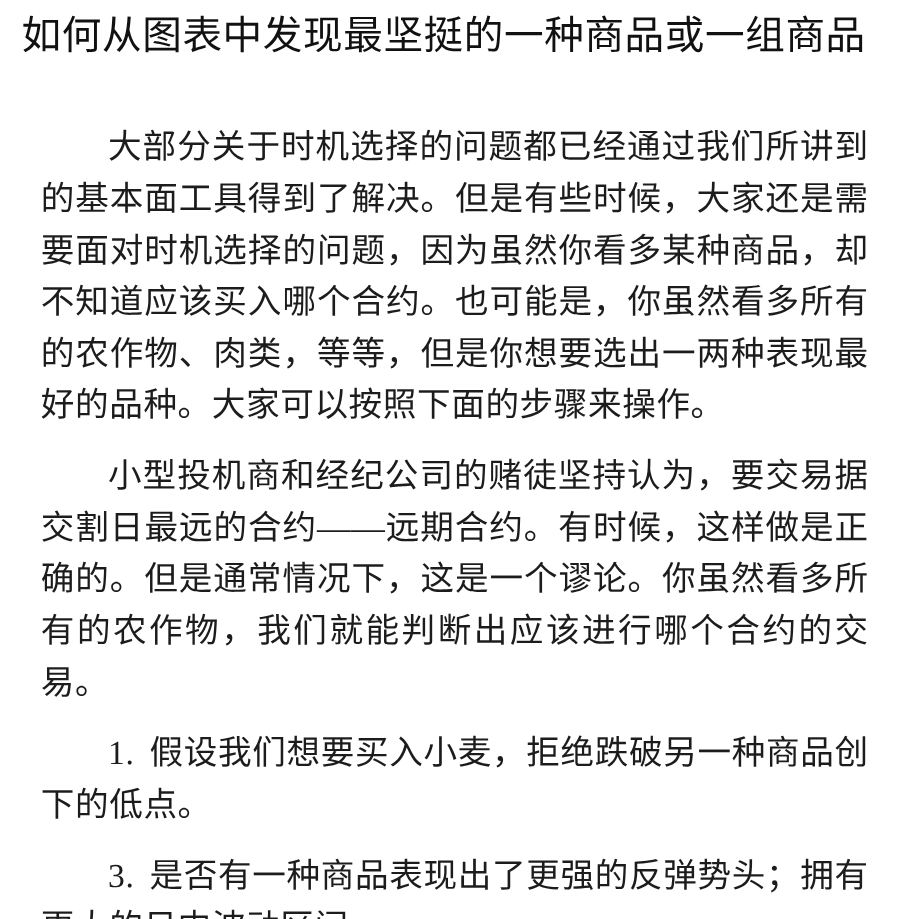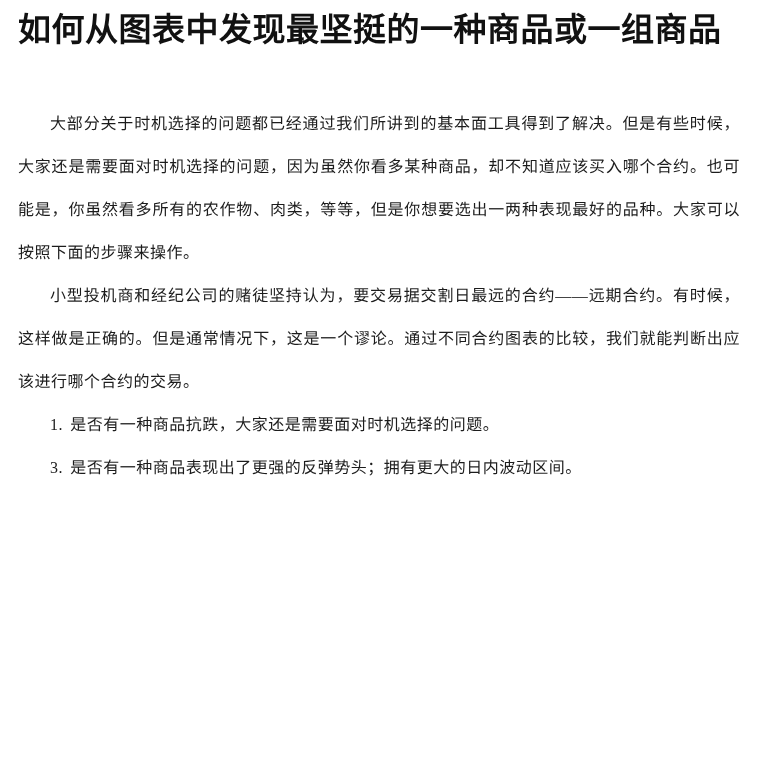--- a/index.html
+++ b/index.html
@@ -17,31 +17,31 @@
   }
   .page {
     box-sizing: border-box;
     width: 758px;
     height: 766px;
     padding: 8px 18px 0 18px;
     background: #ffffff;
   }
   .page-title {
     font-family: "Liberation Sans", sans-serif;
-    font-weight: 700;
+    font-weight: 400;
     font-size: 33px;
     line-height: 44px;
     letter-spacing: 0.5px;
     margin: 0 0 50px 0;
     color: #111111;
     white-space: nowrap;
   }
   .body-text p {
-    margin: 0;
-    font-size: 16px;
+    margin: 16px;
+    font-size: 28px;
     line-height: 43px;
     text-align: justify;
     text-justify: inter-ideograph;
     text-indent: 2em;
     letter-spacing: 0.5px;
     word-break: break-all;
   }
   .list-item .num {
     margin-right: 0.45em;
   }
@@ -50,22 +50,22 @@
 <body>
 
 <div class="page">
 
   <h1 class="page-title">如何从图表中发现最坚挺的一种商品或一组商品</h1>
 
   <div class="body-text">
 
     <p>大部分关于时机选择的问题都已经通过我们所讲到的基本面工具得到了解决。但是有些时候，大家还是需要面对时机选择的问题，因为虽然你看多某种商品，却不知道应该买入哪个合约。也可能是，你虽然看多所有的农作物、肉类，等等，但是你想要选出一两种表现最好的品种。大家可以按照下面的步骤来操作。</p>
 
-    <p>小型投机商和经纪公司的赌徒坚持认为，要交易据交割日最远的合约——远期合约。有时候，这样做是正确的。但是通常情况下，这是一个谬论。通过不同合约图表的比较，我们就能判断出应该进行哪个合约的交易。</p>
+    <p>小型投机商和经纪公司的赌徒坚持认为，要交易据交割日最远的合约——远期合约。有时候，这样做是正确的。但是通常情况下，这是一个谬论。你虽然看多所有的农作物，我们就能判断出应该进行哪个合约的交易。</p>
 
 
-    <p class="list-item"><span class="num">1.</span><span>是否有一种商品抗跌，大家还是需要面对时机选择的问题。</span></p>
+    <p class="list-item"><span class="num">1.</span><span>假设我们想要买入小麦，拒绝跌破另一种商品创下的低点。</span></p>
 
 
     <p class="list-item"><span class="num">3.</span><span>是否有一种商品表现出了更强的反弹势头；拥有更大的日内波动区间。</span></p>
 
   </div>
 </div>
 
 </body></html>

